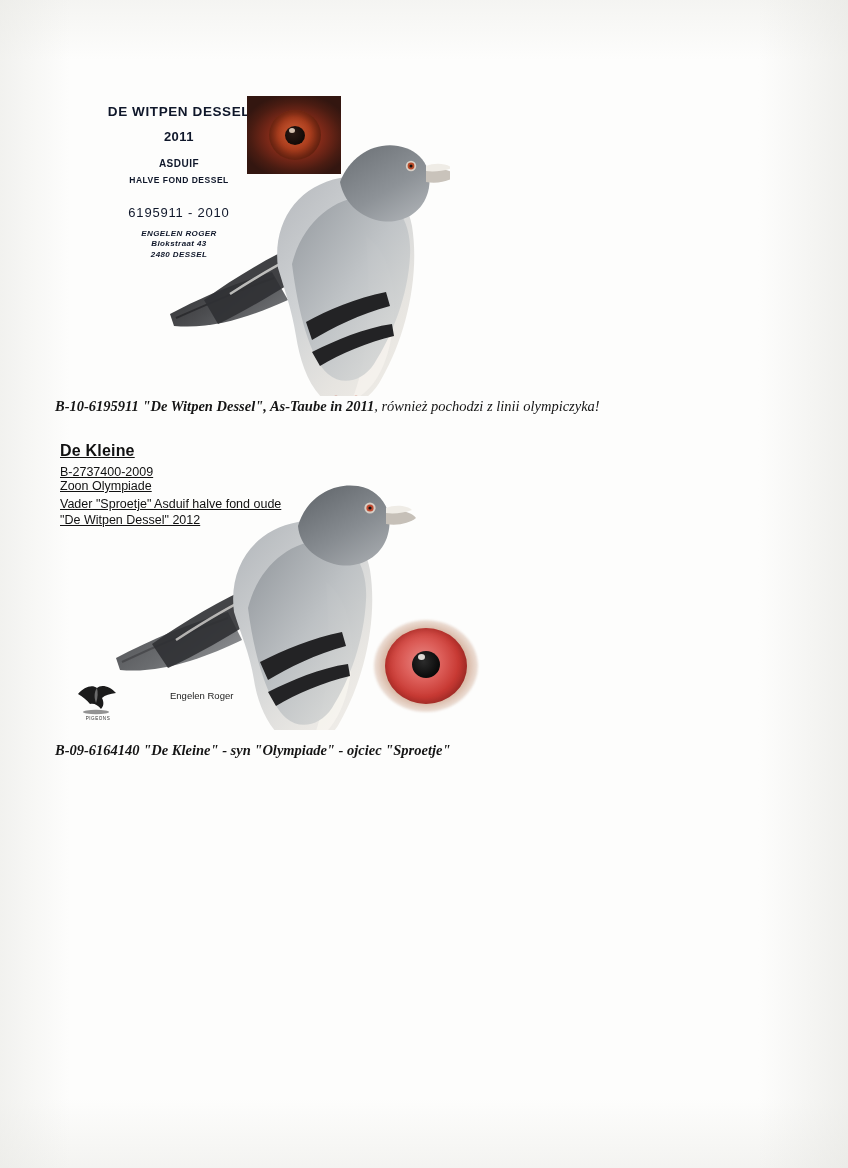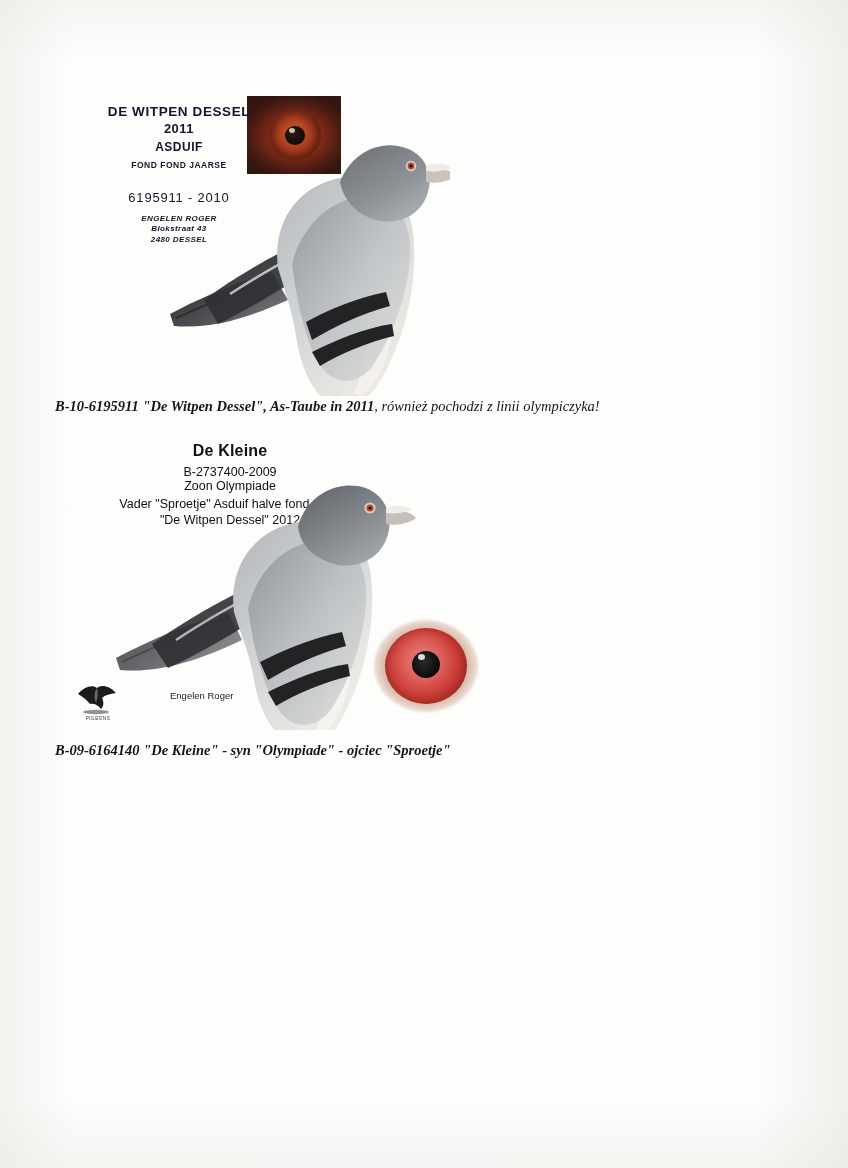--- a/index.html
+++ b/index.html
@@ -43,27 +43,27 @@
   .e1-title {
     font-size: 13.5px;
     font-weight: bold;
     letter-spacing: 0.6px;
     line-height: 1.15;
   }
   .e1-year {
     font-size: 13px;
     font-weight: bold;
     letter-spacing: 0.5px;
-    margin-top: 1px;
+    margin-top: 9px;
   }
   .e1-sub1 {
-    font-size: 12px;
+    font-size: 10px;
     font-weight: bold;
     letter-spacing: 0.5px;
-    margin-top: 4px;
+    margin-top: 14px;
   }
   .e1-sub2 {
     font-size: 8.5px;
     font-weight: bold;
     letter-spacing: 0.5px;
     margin-top: 6px;
   }
   .e1-ring {
     font-size: 13px;
     font-weight: normal;
@@ -139,22 +139,23 @@
   .caption .italic { font-style: italic; text-align: right; }
   .caption-1 { left: 55px; top: 398px; }
   .caption-2 { left: 55px; top: 742px; }
 
   
   .entry2-block {
     position: absolute;
     left: 60px;
     top: 442px;
     width: 340px;
-    text-align: center;
+    text-align: left;
     color: #111;
+    text-decoration: underline;
   }
   .e2-name {
     font-size: 16px;
     font-weight: bold;
     letter-spacing: 0.2px;
   }
   .e2-ring {
     font-size: 12.5px;
     margin-top: 5px;
   }
@@ -246,21 +247,21 @@
 </head>
 <body>
 
 <div class="page">
   <div class="paper-tint"></div>
 
   <div class="entry1-block">
     <div class="e1-title">DE WITPEN DESSEL</div>
     <div class="e1-year">2011</div>
     <div class="e1-sub1">ASDUIF</div>
-    <div class="e1-sub2">FOND FOND JAARSE</div>
+    <div class="e1-sub2">HALVE FOND DESSEL</div>
     <div class="e1-ring">6195911 - 2010</div>
     <div class="e1-owner">
       <div>ENGELEN ROGER</div>
       <div>Blokstraat 43</div>
       <div>2480 DESSEL</div>
     </div>
   </div>
 
   <div class="eye-photo-1">
     <div class="eye-bg"></div>

